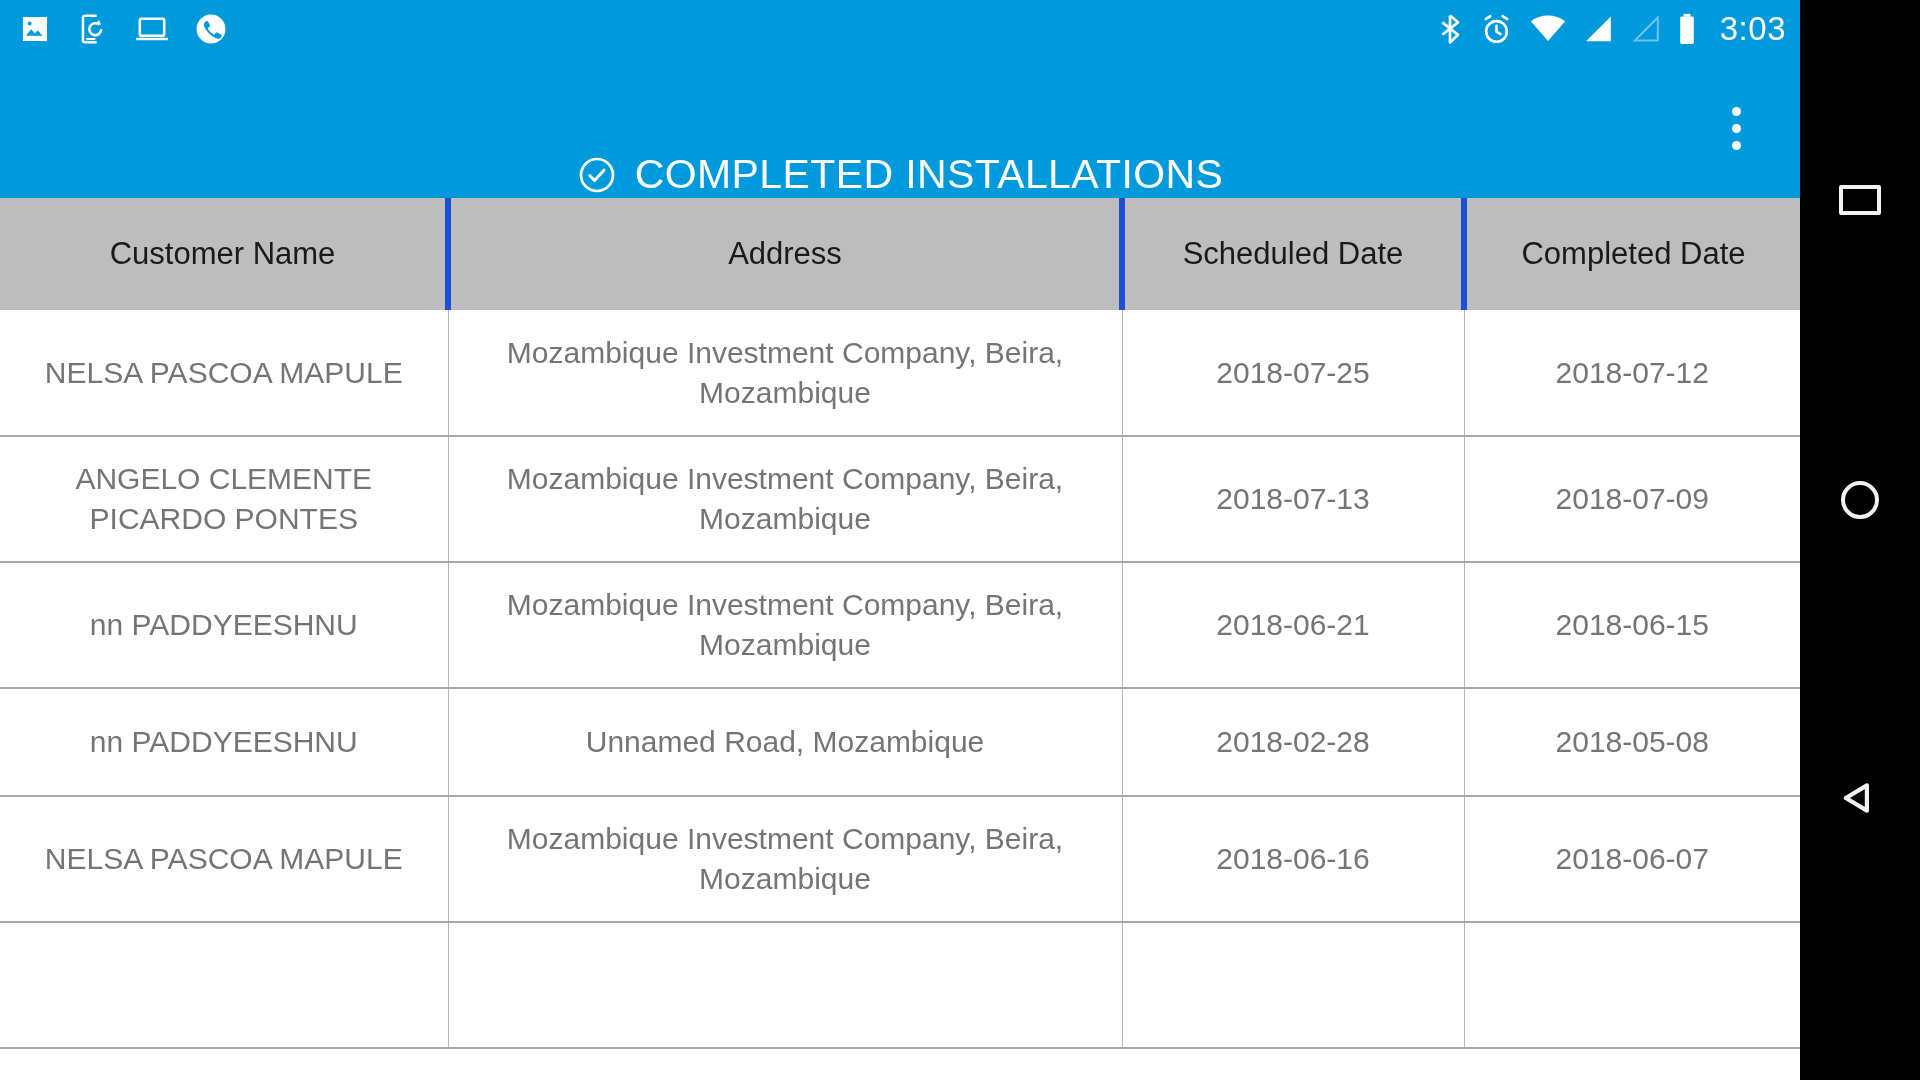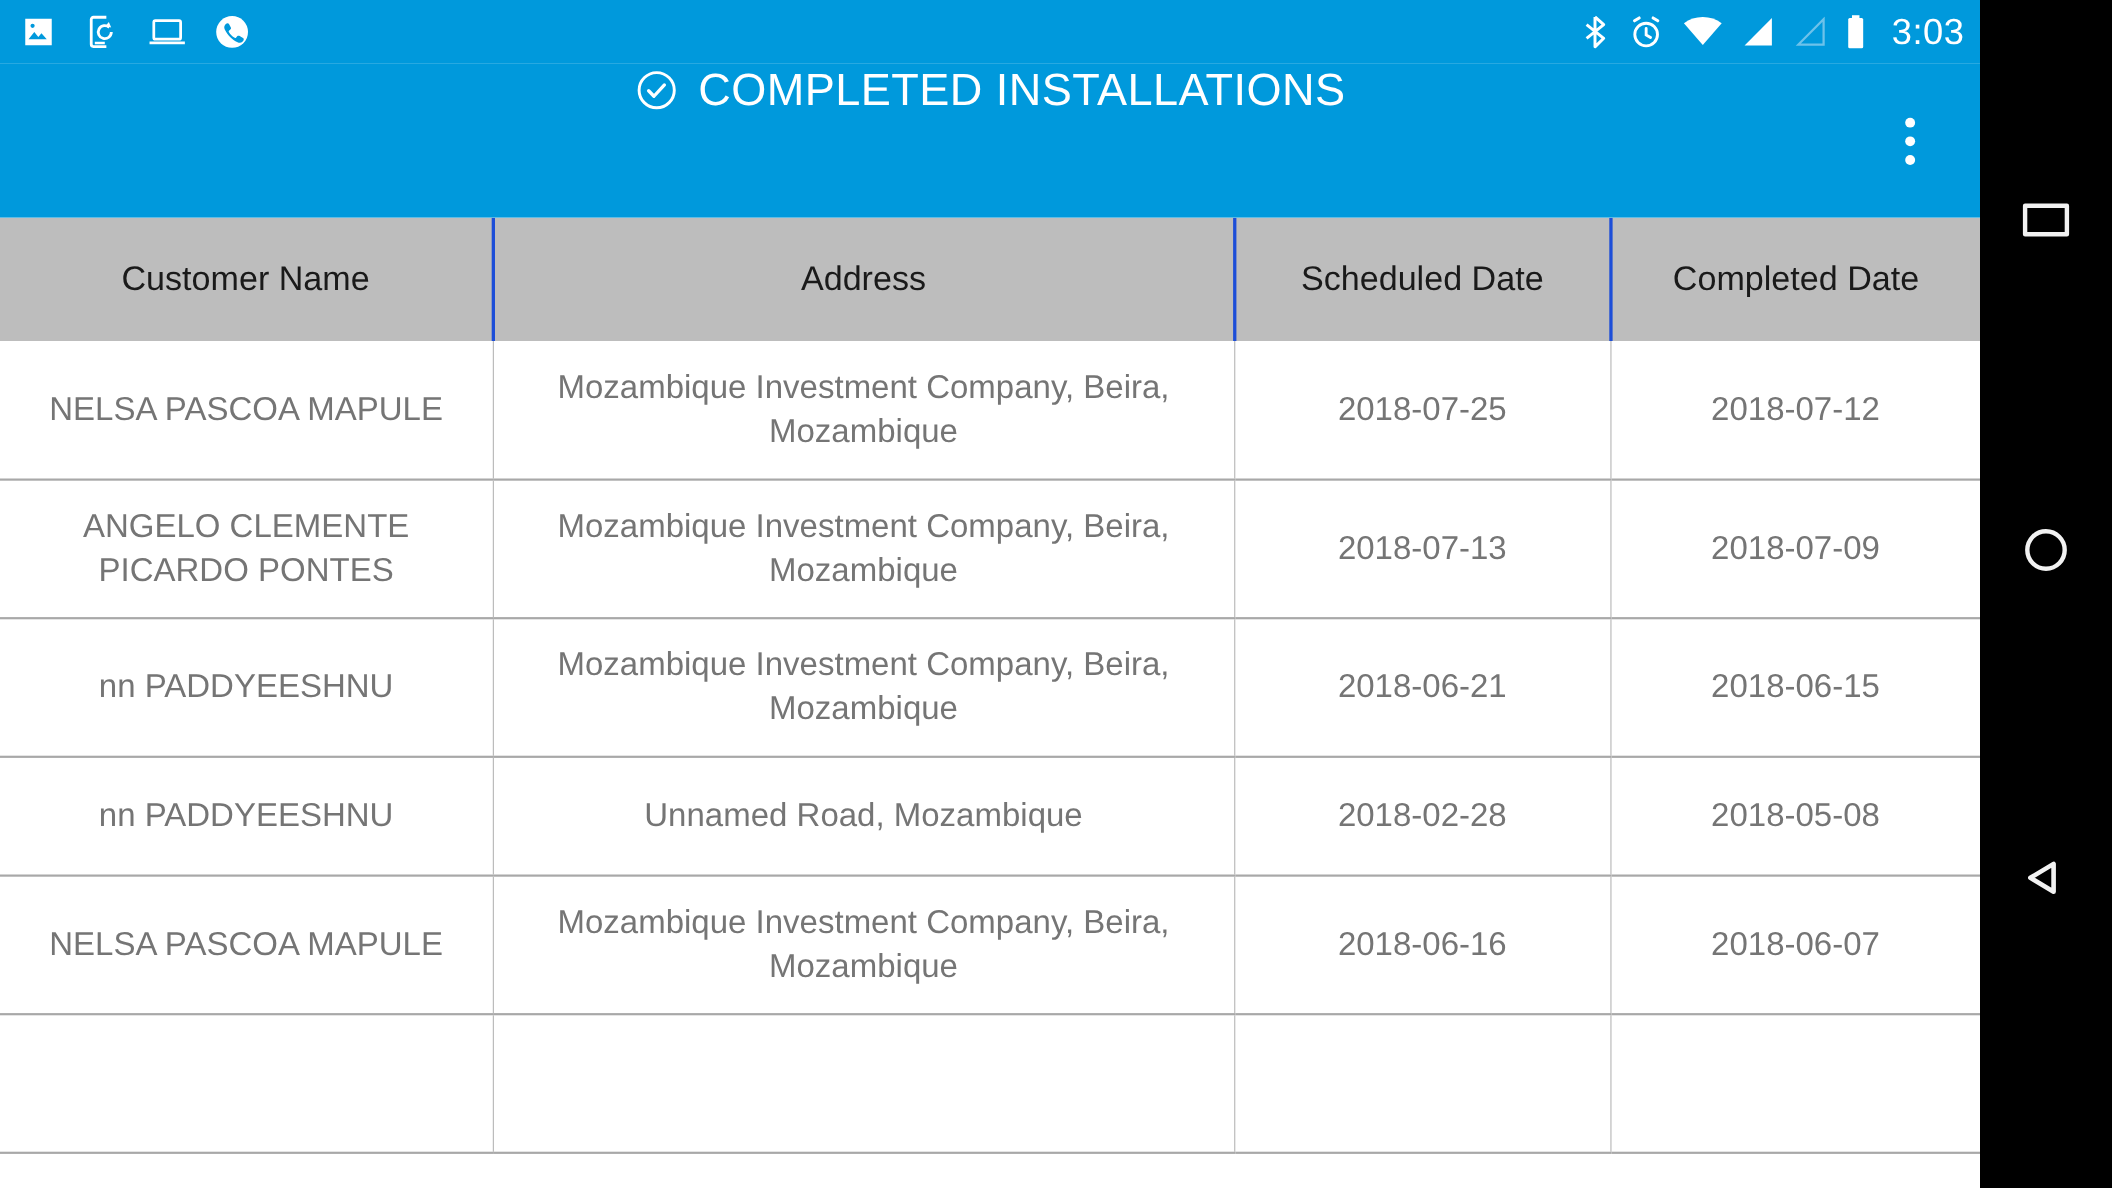--- a/index.html
+++ b/index.html
@@ -67,21 +67,21 @@
     margin-left: 6px;
     white-space: nowrap;
   }
 
   
   #app-bar {
     position: relative;
     height: 140px;
     background: #0099dc;
     display: flex;
-    align-items: flex-start;
+    align-items: flex-end;
     justify-content: center;
   }
   #app-bar-title-wrap {
     display: flex;
     align-items: center;
     gap: 18px;
   }
   #app-bar-title {
     color: #ffffff;
     font-size: 41px;
@@ -128,21 +128,21 @@
   table.grid col.c-comp { width: 336px; }
 
   table.grid thead th {
     background: #bdbdbd;
     color: #1a1a1a;
     font-size: 31px;
     font-weight: 400;
     height: 112px;
     text-align: center;
     vertical-align: middle;
-    border-right: 3px solid #1d4ed8;
+    border-right: 6px solid #1d4ed8;
     padding: 0 6px;
     box-sizing: border-box;
   }
   table.grid thead th:last-child { border-right: none; text-align: center; }
 
   table.grid tbody td {
     color: #757575;
     font-size: 30px;
     font-weight: 400;
     text-align: center;

